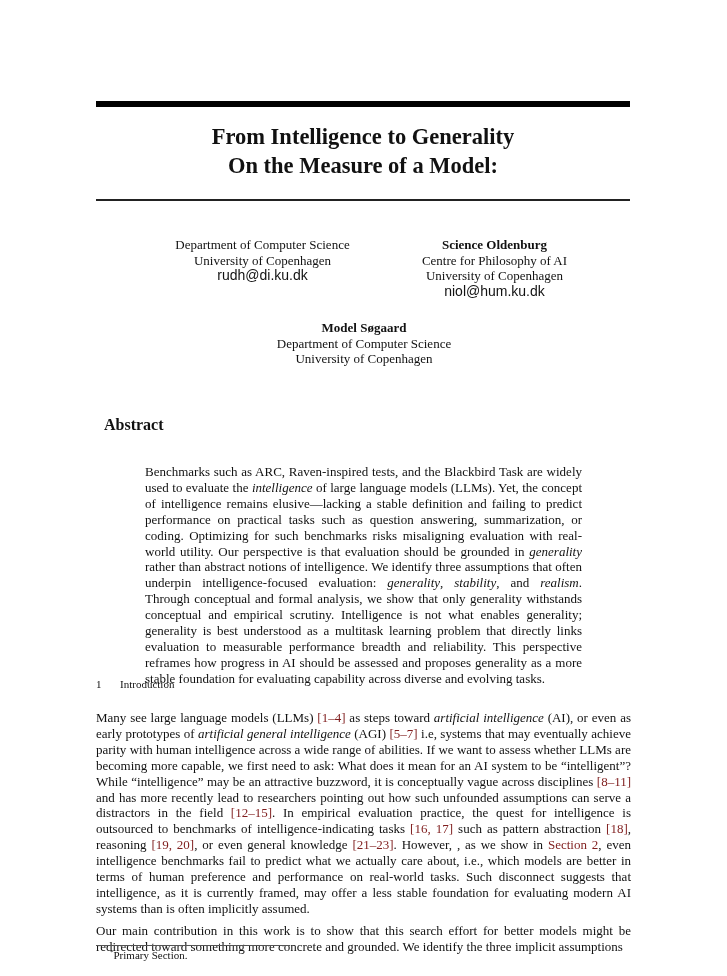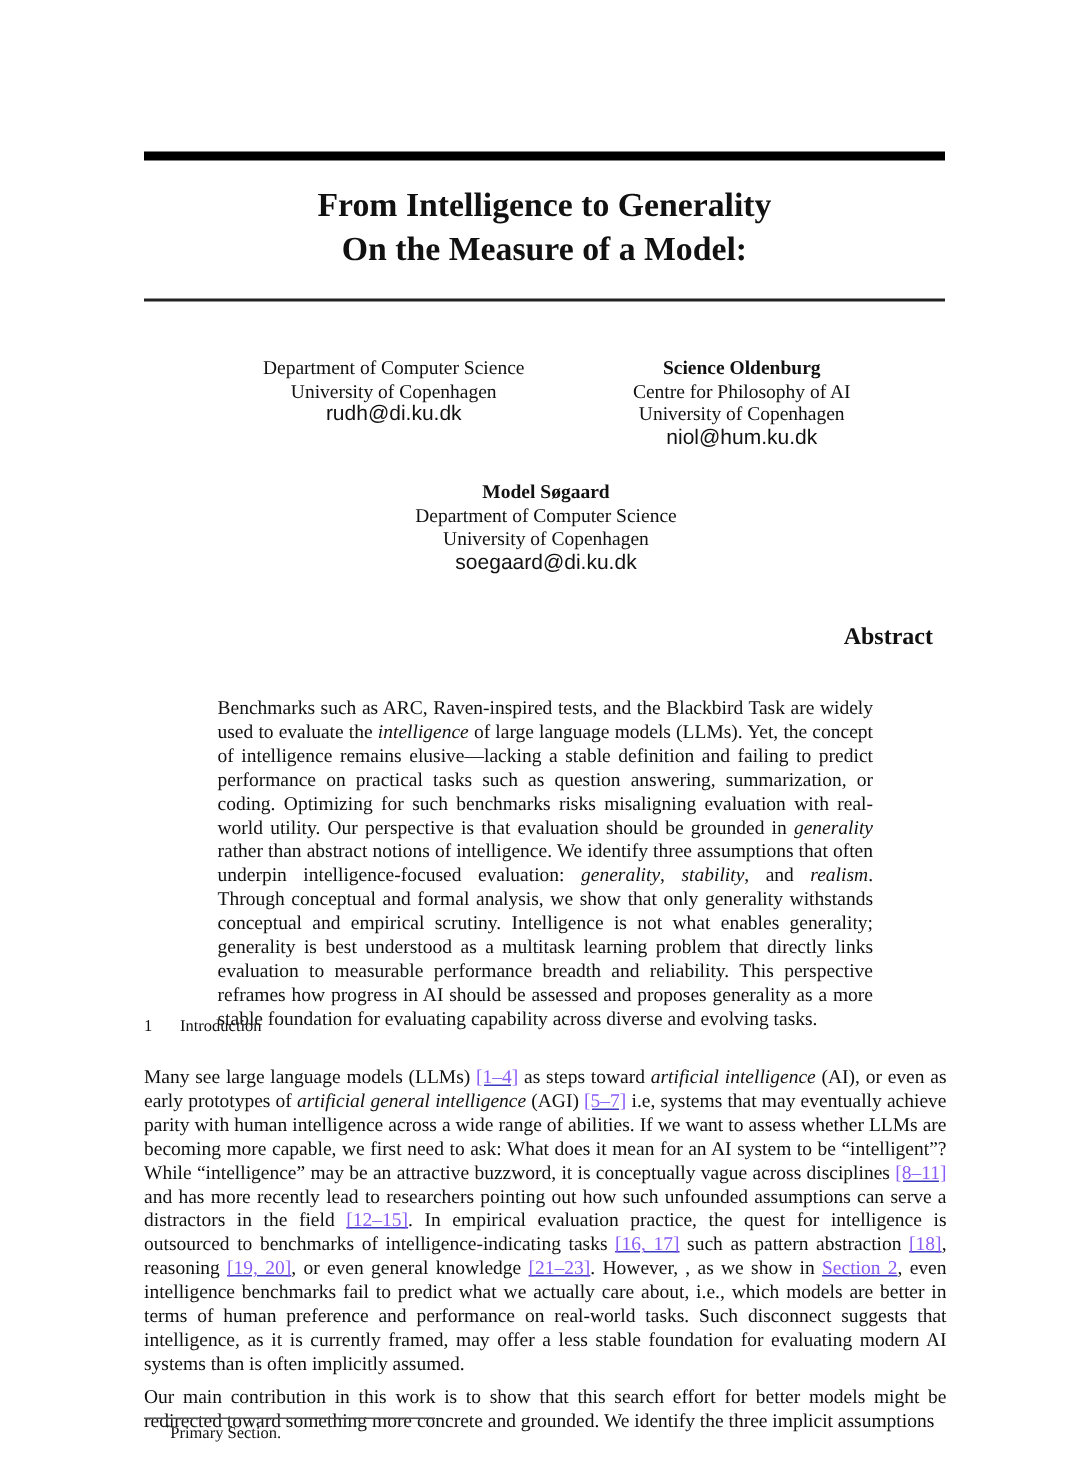--- a/index.html
+++ b/index.html
@@ -8,30 +8,30 @@
   .rule-thick { position: absolute; left: 96px; top: 101px; width: 534px; height: 6px; background: #000; }
   .title { position: absolute; left: 96px; top: 122px; width: 534px; text-align: center;
            font-weight: bold; font-size: 22.5px; line-height: 29px; }
   .rule-thin { position: absolute; left: 96px; top: 199px; width: 534px; height: 1.5px; background: #222; }
   .author { position: absolute; text-align: center; font-size: 13px; line-height: 15.5px; }
   .author .name { font-weight: bold; }
   .author .email { font-family: Liberation Sans, sans-serif; font-size: 14px; }
   .a1 { left: 150px; width: 225px; top: 237px; }
   .a2 { left: 382px; width: 225px; top: 237px; }
   .a3 { left: 250px; width: 228px; top: 320px; }
-  .abstract-title { position: absolute; left: 88px; width: 534px; top: 416px; text-align: right;
+  .abstract-title { position: absolute; left: 104px; width: 534px; top: 416px; text-align: left;
                     font-weight: bold; font-size: 16px; }
   .abstract { position: absolute; left: 145px; width: 437px; top: 464px;
               font-size: 13px; line-height: 15.9px; text-align: justify; }
   .section-head { position: absolute; left: 96px; top: 678px; font-weight: normal; font-size: 11px; }
   .section-head .num { display: inline-block; width: 24px; }
   .intro { position: absolute; left: 96px; width: 535px; top: 710px;
            font-size: 13px; line-height: 15.9px; text-align: justify; }
   .intro p { margin: 0 0 6px 0; }
-  .cite { color: #8b5cf6; text-decoration: underline; text-decoration-color: #3a3ac0; cursor: pointer; }
+  .cite { color: #7f1d1d; text-decoration-color: #3a3ac0; cursor: pointer; }
   .footrule { position: absolute; left: 96px; top: 945px; width: 194px; height: 1px; background: #555; }
   .footnote { position: absolute; left: 110px; top: 948px; font-size: 11px; }
   .footnote sup { font-size: 7px; }
   em { font-style: italic; }
 </style>
 </head>
 <body>
 
 <div class="rule-thick"></div>
 <div class="title">
@@ -48,21 +48,20 @@
 <div class="author a2">
   <div class="name">Science Oldenburg</div>
   <div>Centre for Philosophy of AI</div>
   <div>University of Copenhagen</div>
   <div class="email">niol@hum.ku.dk</div>
 </div>
 <div class="author a3">
   <div class="name">Model Søgaard</div>
   <div>Department of Computer Science</div>
   <div>University of Copenhagen</div>
-  <div class="email">soegaard@di.ku.dk</div>
 </div>
 
 <div class="abstract-title">Abstract</div>
 <div class="abstract"><span>Benchmarks such as ARC, Raven-inspired tests, and the Blackbird Task are widely used to evaluate the </span><em>intelligence</em><span> of large language models (LLMs). Yet, the concept of intelligence remains elusive—lacking a stable definition and failing to predict performance on practical tasks such as question answering, summarization, or coding. Optimizing for such benchmarks risks misaligning evaluation with real-world utility. Our perspective is that evaluation should be grounded in </span><em>generality</em><span> rather than abstract notions of intelligence. We identify three assumptions that often underpin intelligence-focused evaluation: </span><em>generality</em><span>, </span><em>stability</em><span>, and </span><em>realism</em><span>. Through conceptual and formal analysis, we show that only generality withstands conceptual and empirical scrutiny. Intelligence is not what enables generality; generality is best understood as a multitask learning problem that directly links evaluation to measurable performance breadth and reliability. This perspective reframes how progress in AI should be assessed and proposes generality as a more stable foundation for evaluating capability across diverse and evolving tasks.</span></div>
 
 <div class="section-head"><span class="num">1</span><span>Introduction</span></div>
 
 <div class="intro">
   <p><span>Many see large language models (LLMs) </span><a class="cite">[1–4]</a><span> as steps toward </span><em>artificial intelligence</em><span> (AI), or even as early prototypes of </span><em>artificial general intelligence</em><span> (AGI) </span><a class="cite">[5–7]</a><span> i.e, systems that may eventually achieve parity with human intelligence across a wide range of abilities. If we want to assess whether LLMs are becoming more capable, we first need to ask: What does it mean for an AI system to be “intelligent”? While “intelligence” may be an attractive buzzword, it is conceptually vague across disciplines </span><a class="cite">[8–11]</a><span> and has more recently lead to researchers pointing out how such unfounded assumptions can serve a distractors in the field </span><a class="cite">[12–15]</a><span>. In empirical evaluation practice, the quest for intelligence is outsourced to benchmarks of intelligence-indicating tasks </span><a class="cite">[16, 17]</a><span> such as pattern abstraction </span><a class="cite">[18]</a><span>, reasoning </span><a class="cite">[19, 20]</a><span>, or even general knowledge </span><a class="cite">[21–23]</a><span>. However, , as we show in </span><a class="cite">Section 2</a><span>, even intelligence benchmarks fail to predict what we actually care about, i.e., which models are better in terms of human preference and performance on real-world tasks. Such disconnect suggests that intelligence, as it is currently framed, may offer a less stable foundation for evaluating modern AI systems than is often implicitly assumed.</span></p>
   <p>Our main contribution in this work is to show that this search effort for better models might be redirected toward something more concrete and grounded. We identify the three implicit assumptions</p>

